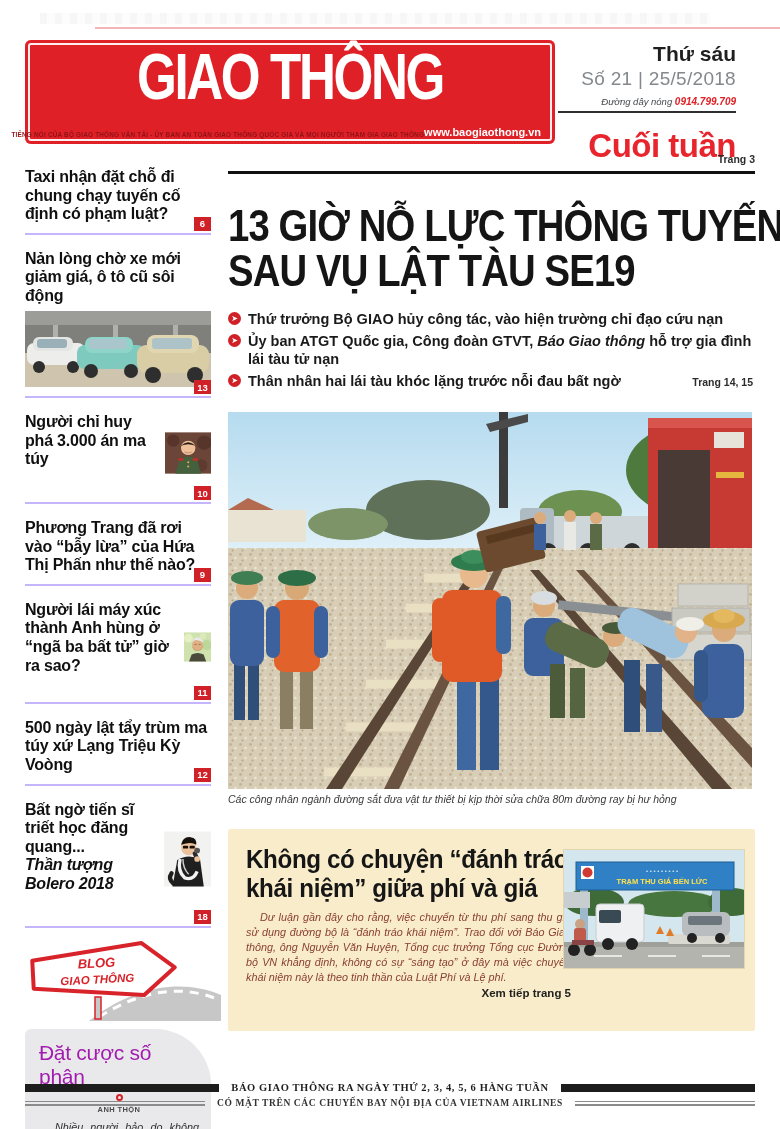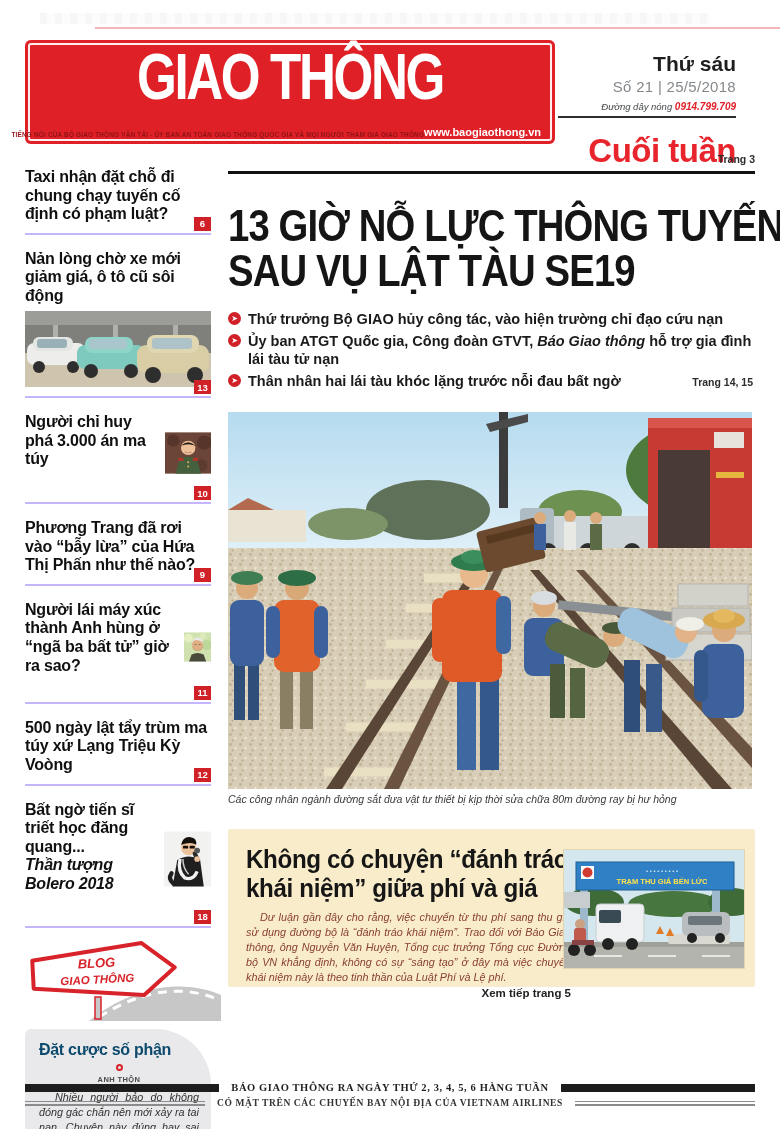--- a/index.html
+++ b/index.html
@@ -15,23 +15,23 @@
     background:#df2127; border-radius:6px;
     box-shadow: inset 0 0 0 3px #df2127, inset 0 0 0 5px rgba(255,255,255,.92); }
   .masthead .logo { position:absolute; top:2px; left:0; width:100%; text-align:center;
     color:#fff; font-weight:900; font-size:64px; letter-spacing:-3px; white-space:nowrap;
     transform:scaleX(.8); line-height:1.1; }
   .masthead .bottomrow { position:absolute; left:16px; right:14px; bottom:6px;
     display:flex; justify-content:flex-end; align-items:flex-end; }
   .masthead .tagline { font-size:6.4px; font-weight:bold; color:#8f1217; letter-spacing:.2px; white-space:nowrap; }
   .masthead .website { font-size:11px; font-weight:bold; color:#fff; }
 
-  .issue-block { position:absolute; left:558px; top:52px; width:178px; text-align:right; }
+  .issue-block { position:absolute; left:558px; top:42px; width:178px; text-align:right; }
   .issue-day { font-size:21px; font-weight:900; color:#1f1f1f; }
-  .issue-no { font-size:15px; color:#84888c; margin-top:2px; letter-spacing:.3px; }
+  .issue-no { font-size:19px; color:#84888c; margin-top:2px; letter-spacing:.3px; }
   .hotline { font-size:9.5px; font-style:italic; color:#45484b; margin-top:6px; }
   .hotline b { color:#e02128; font-size:10px; }
   .issue-rule { border-bottom:2px solid #2e2e2e; margin-top:4px; }
   .edition { font-size:33px; font-weight:900; color:#e8252c; margin-top:14px; letter-spacing:-.5px; }
 
   
   .sidebar { position:absolute; left:25px; top:168px; width:186px; }
   .side-item { position:relative; border-bottom:2px solid #c4b5fd; margin-bottom:15px; padding-bottom:9px; }
   .side-item h3 { font-size:16px; line-height:1.16; font-weight:800; color:#101010; letter-spacing:-.2px; }
   .side-item h3 .em { font-style:italic; }
@@ -40,21 +40,21 @@
     display:flex; align-items:center; justify-content:center; }
   .side-row { display:flex; gap:6px; }
   .side-row .txt { flex:1 1 auto; }
   .side-photo { display:block; }
   .full-photo { margin-top:6px; }
 
   
   .blog-sign { position:relative; margin-top:-4px; height:84px; }
   .blog-box { position:relative; background:#e9e9eb; border-radius:6px 56px 6px 6px;
     padding:12px 12px 16px 14px; margin-top:2px; min-height:140px; }
-  .blog-title { font-size:16px; font-weight:700; color:#0c4a6e; letter-spacing:-.3px; }
+  .blog-title { font-size:21px; font-weight:400; color:#a21caf; letter-spacing:-.3px; }
   .blog-byline { display:flex; align-items:center; gap:4px; margin-top:5px;
     font-size:7.5px; font-weight:bold; color:#4b4b4b; letter-spacing:.4px;flex-direction:column; }
   .byline-ring { width:7px; height:7px; border:2px solid #d8232a; border-radius:50%; display:inline-block; }
   .blog-body { margin-top:6px; font-size:10.8px; line-height:1.42; font-style:italic;
     color:#303030; text-indent:16px; text-align:justify; }
 
   
   .main { position:absolute; left:228px; top:164px; width:527px; }
   .topstory { position:relative; border-bottom:3px solid #111; padding-bottom:7px; }
   .topstory h2 { width:445px; font-size:26px; line-height:1.13; font-weight:800; color:#181818; letter-spacing:-.4px; }
@@ -68,21 +68,21 @@
   .bullet { display:flex; align-items:flex-start; gap:7px; margin-bottom:4px;
     font-size:14.5px; font-weight:bold; color:#1a1a1a; line-height:1.25; }
   .bullet .em { font-style:italic; }
   .bicon { flex:0 0 auto; width:13px; height:13px; margin-top:2px; background:#cf2127; border-radius:50%;
     color:#fff; font-size:8px; line-height:13px; text-align:center; font-weight:bold; }
   .bullets .pageref2 { position:absolute; right:2px; bottom:2px; font-size:10.5px; font-weight:bold; color:#2c2c2c; }
 
   .lead-photo-wrap { margin-top:22px; width:524px; height:377px; }
   .caption { margin-top:4px; font-size:10.5px; font-style:italic; color:#3a3a3a; }
 
-  .cream { position:relative; margin-top:24px; height:158px; background:#f9ecca; border-radius:2px;
+  .cream { position:relative; margin-top:24px; height:202px; background:#f9ecca; border-radius:2px;
     padding:16px 18px; }
   .cream h2 { font-size:26px; line-height:1.12; font-weight:800; color:#161616; letter-spacing:-.4px; }
   .cream h2 .ln { display:block; transform:scaleX(.93); transform-origin:0 50%; white-space:nowrap; }
   .cream-body { width:325px; margin-top:7px; font-size:10.8px; line-height:1.38; font-style:italic;
     color:#8a4034; text-align:justify; text-indent:14px; }
   .cream-more { width:325px; text-align:right; font-size:11.5px; font-weight:bold; color:#222; margin-top:2px; }
   .toll-photo { position:absolute; right:10px; top:20px; width:182px; height:120px;
     border:1px solid #e3d5ae; background:#fff; }
 
   

